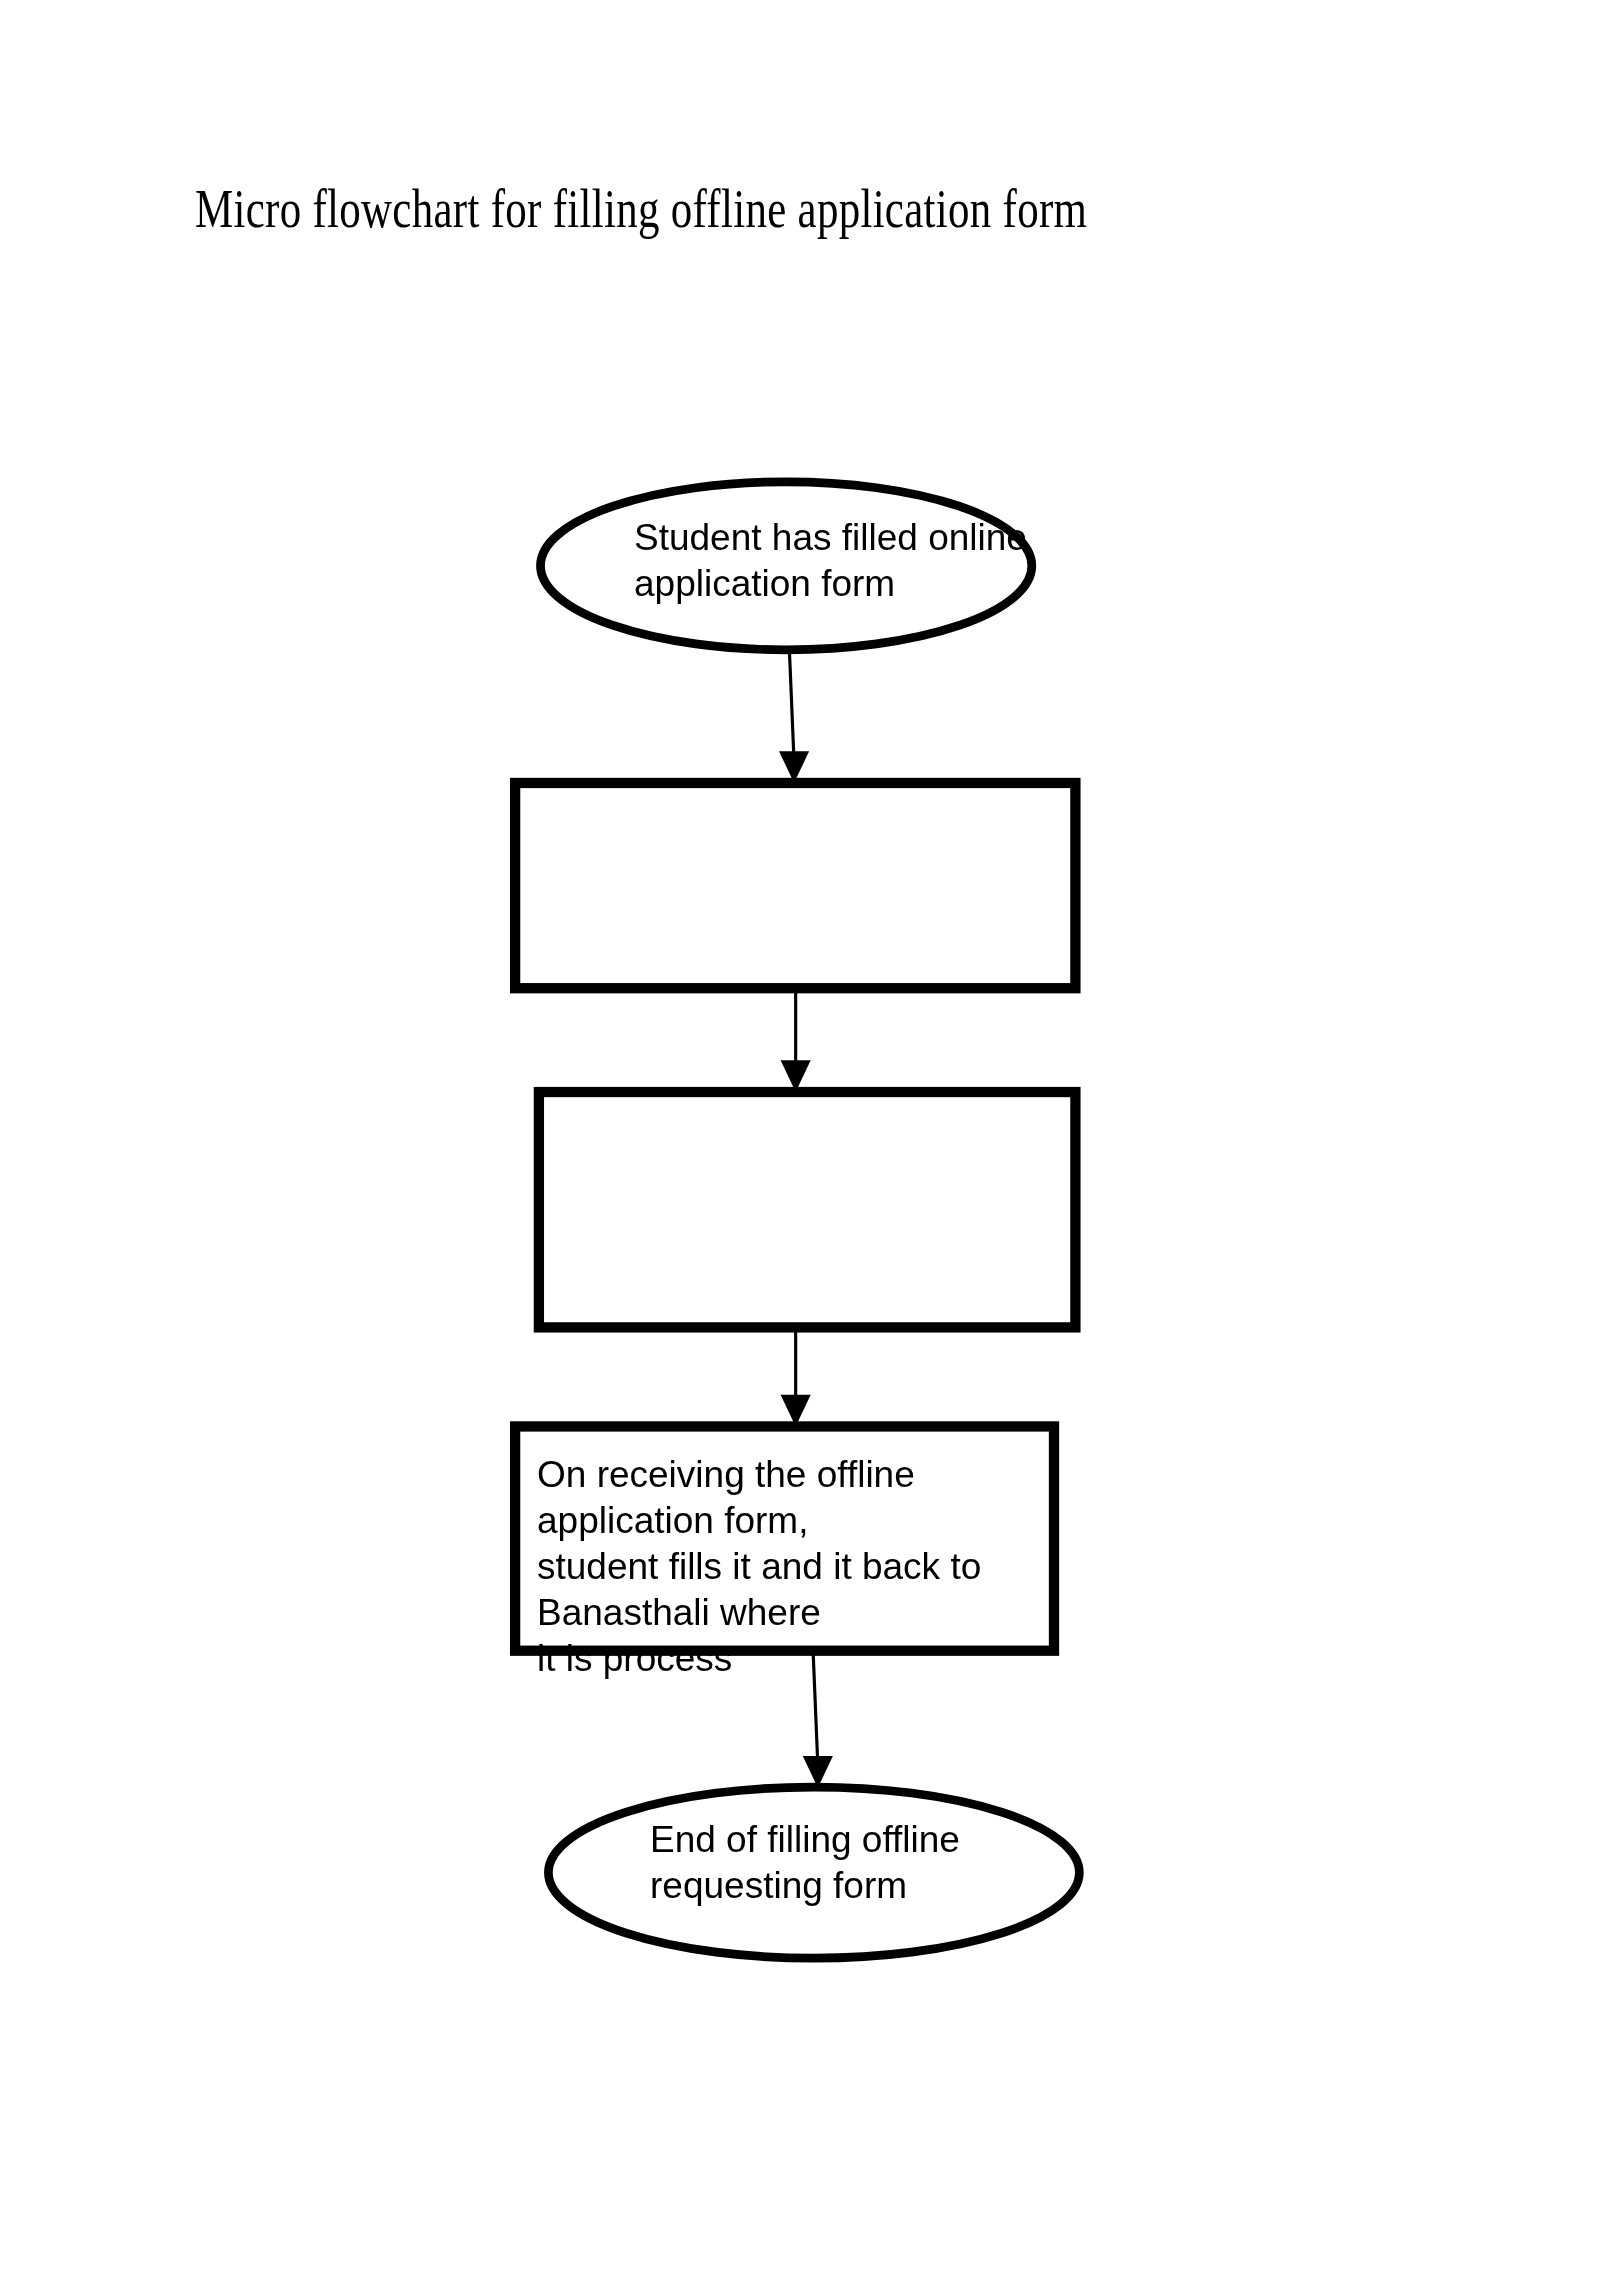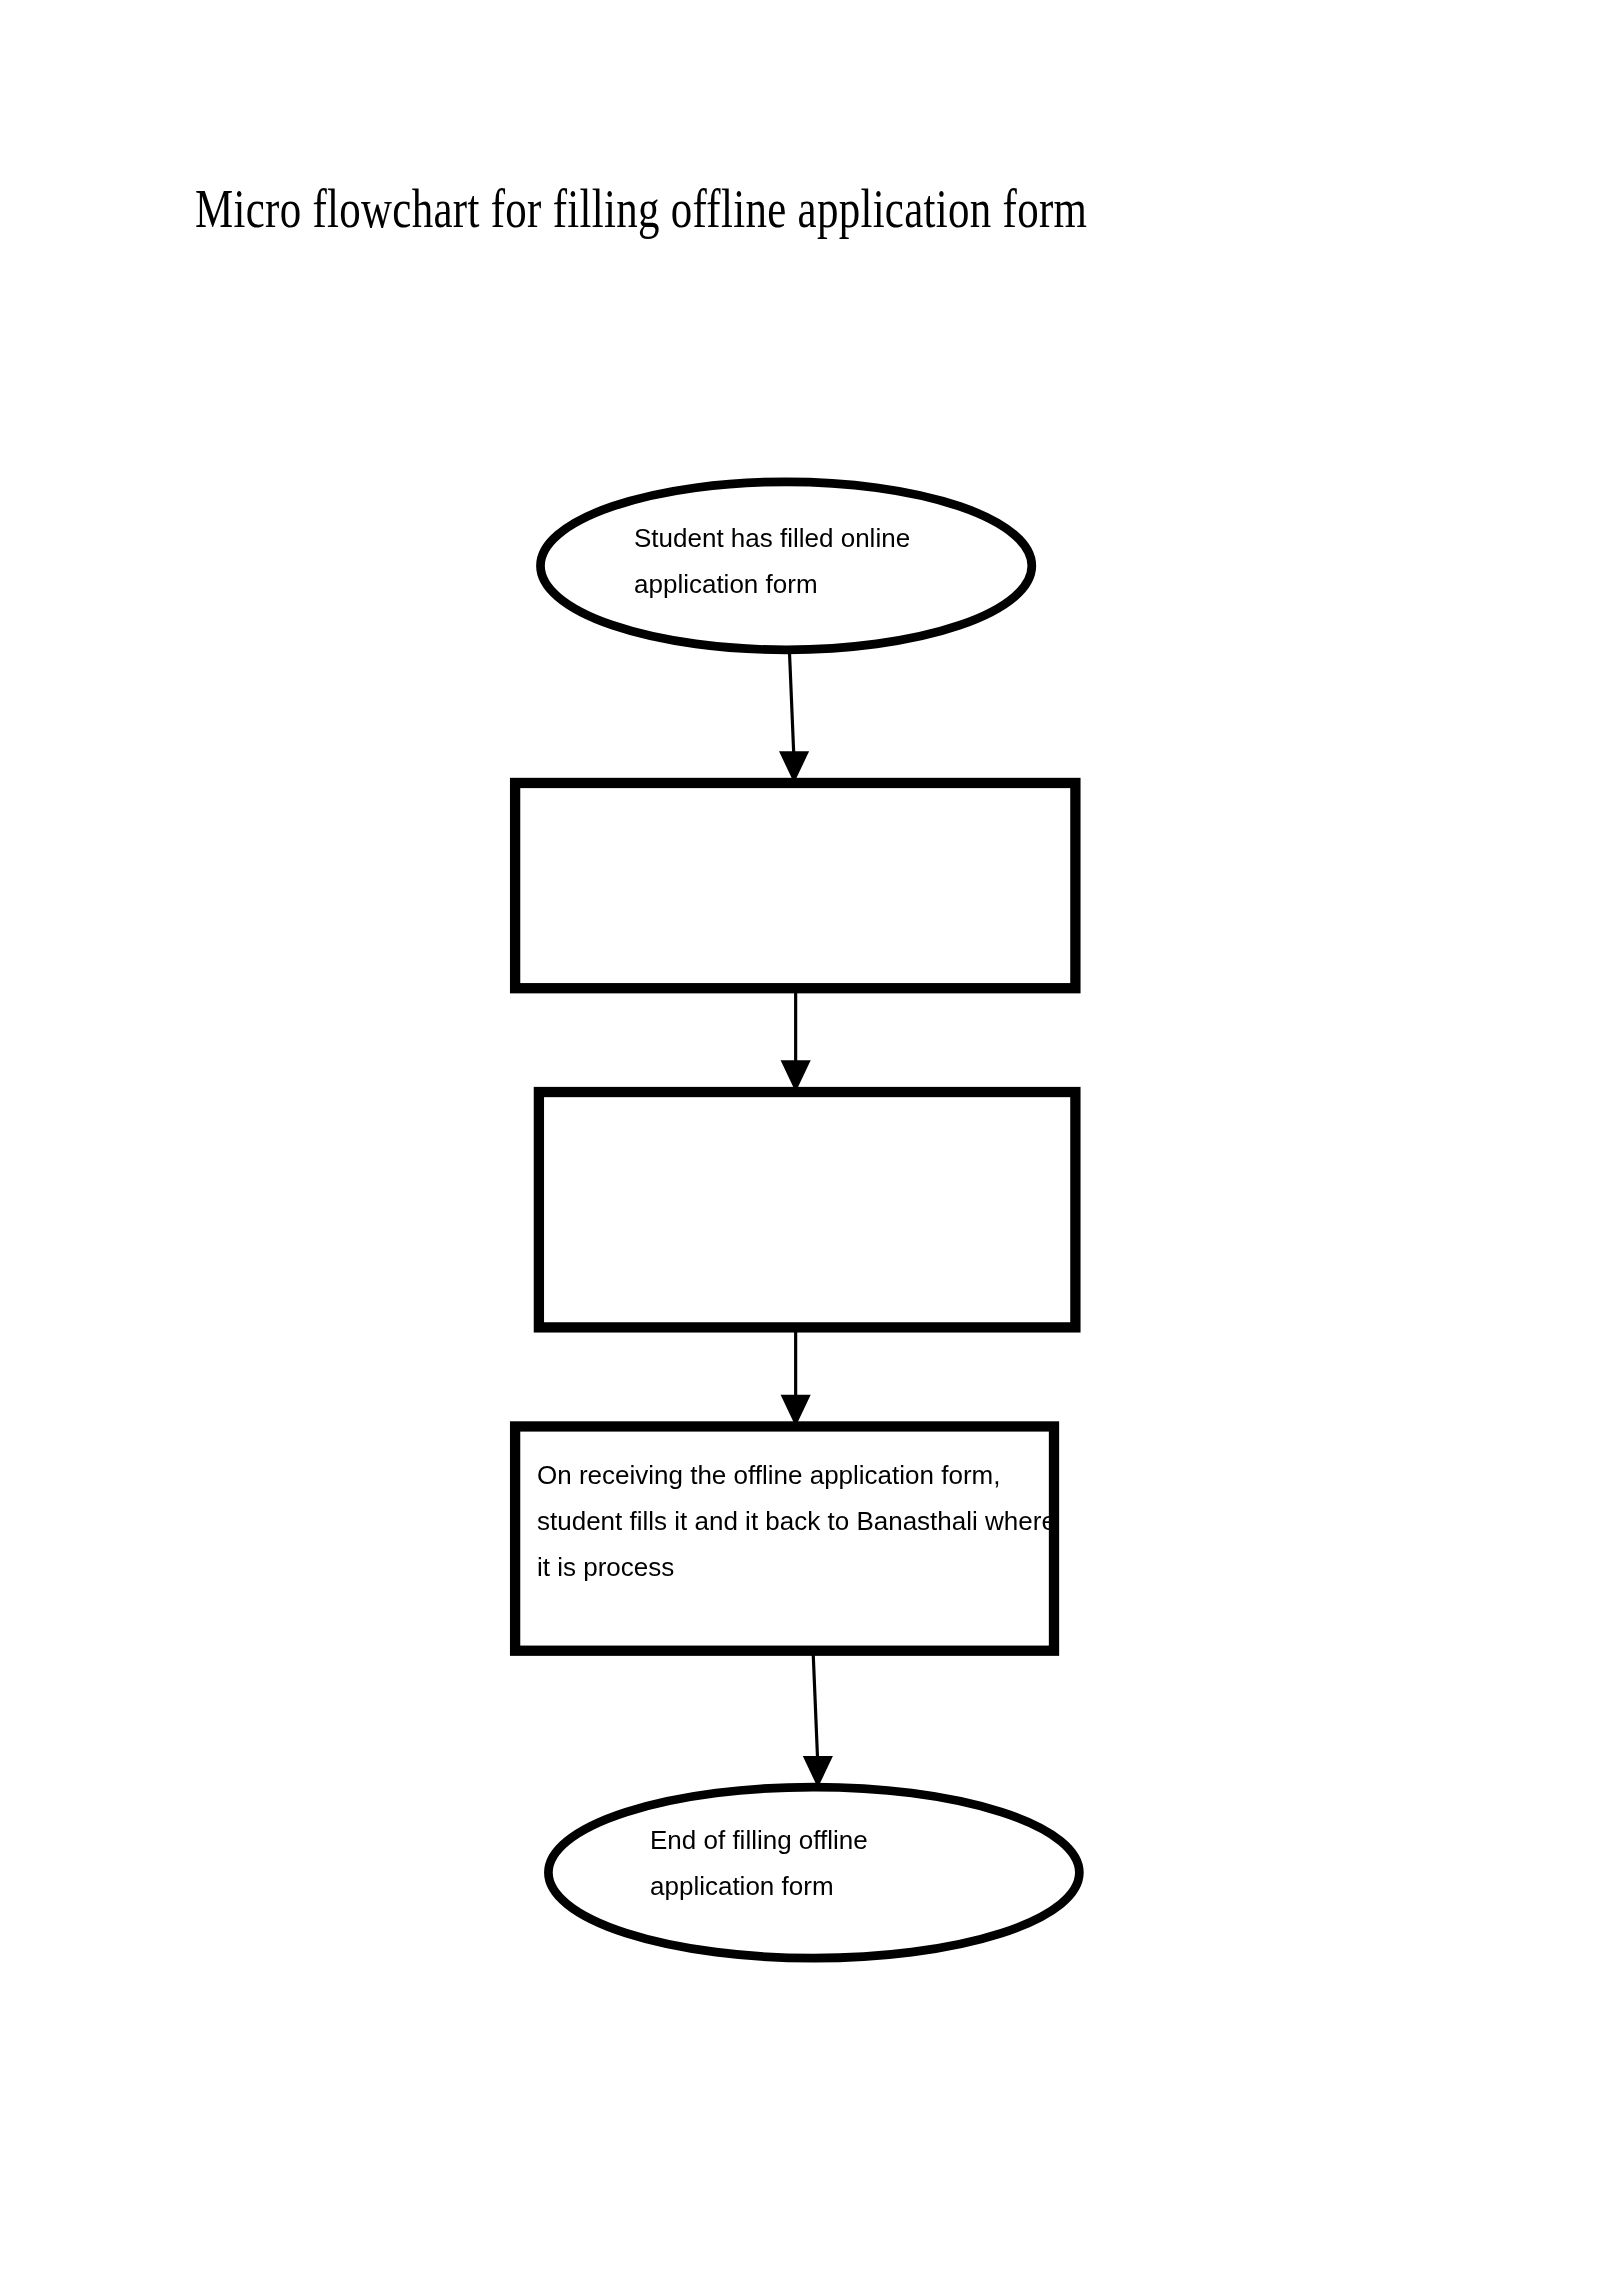--- a/index.html
+++ b/index.html
@@ -51,21 +51,21 @@
     stroke: #000000;
     stroke-width: 4;
     fill: none;
   }
   .connector-head { fill: #000000; }
 
   
   .node-text {
     position: absolute;
     color: #000000;
-    font-size: 26px;
+    font-size: 37px;
     line-height: 46px;
     text-align: left;
     white-space: pre-line;
   }
   .oval-text-1 { left: 634px;  top: 515px;  width: 444px; }
   .box-text-1  { left: 537px;  top: 807px; width: 523px; }
   .box-text-2  { left: 564px;  top: 1116px; width: 507px; }
   .box-text-3  { left: 537px;  top: 1452px; width: 523px; }
   .oval-text-2 { left: 650px;  top: 1817px; width: 444px; }
 </style>
@@ -112,16 +112,16 @@
   <div class="node-text oval-text-1">Student has filled online
 application form</div>
 
 
 
   <div class="node-text box-text-3">On receiving the offline application form,
 student fills it and it back to Banasthali where
 it is process</div>
 
   <div class="node-text oval-text-2">End of filling offline
-application form</div>
+requesting form</div>
 
 </div>
 
 
 </body></html>

